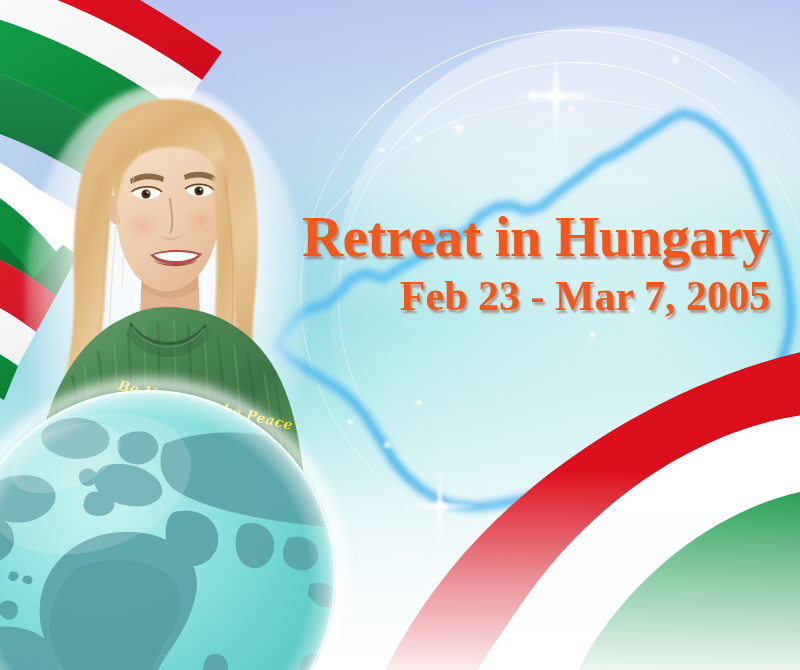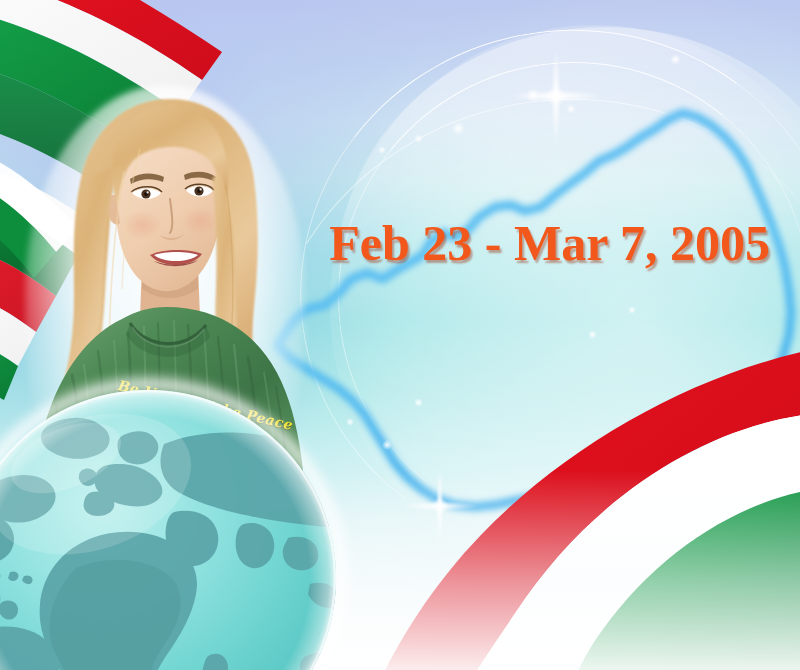--- a/index.html
+++ b/index.html
@@ -217,21 +217,21 @@
     line-height: 1.0;
     color: #f2571c;
     text-shadow: 2px 3px 2px rgba(150,40,10,0.42);
     letter-spacing: -0.5px;
     margin: 0;
     white-space: nowrap;
   }
   .title-sub {
     font-family: "Liberation Serif", serif;
     font-weight: 700;
-    font-size: 50px;
+    font-size: 42px;
     line-height: 1.0;
     color: #f2571c;
     text-shadow: 2px 3px 2px rgba(150,40,10,0.42);
     margin: 10px 0 0 0;
     white-space: nowrap;
   }
 </style>
 </head>
 <body>
 
@@ -650,16 +650,17 @@
 
       <ellipse cx="132" cy="96" rx="104" ry="66" fill="#FFFFFF" opacity="0.16" transform="rotate(-18 132 96)"></ellipse>
       <ellipse cx="108" cy="70" rx="58" ry="30" fill="#FFFFFF" opacity="0.18" transform="rotate(-22 108 70)"></ellipse>
 
       <circle cx="190" cy="190" r="188" fill="url(#globeRim)"></circle>
       <circle cx="190" cy="190" r="187" fill="none" stroke="rgba(255,255,255,0.55)" stroke-width="2.5"></circle>
     </svg>
   </div>
 
   <div class="title-block" style="z-index:6;">
+    <h1 class="title-main">Retreat in Hungary</h1>
     <h2 class="title-sub">Feb 23 - Mar 7, 2005</h2>
   </div>
 
 </div>
 
 </body></html>

